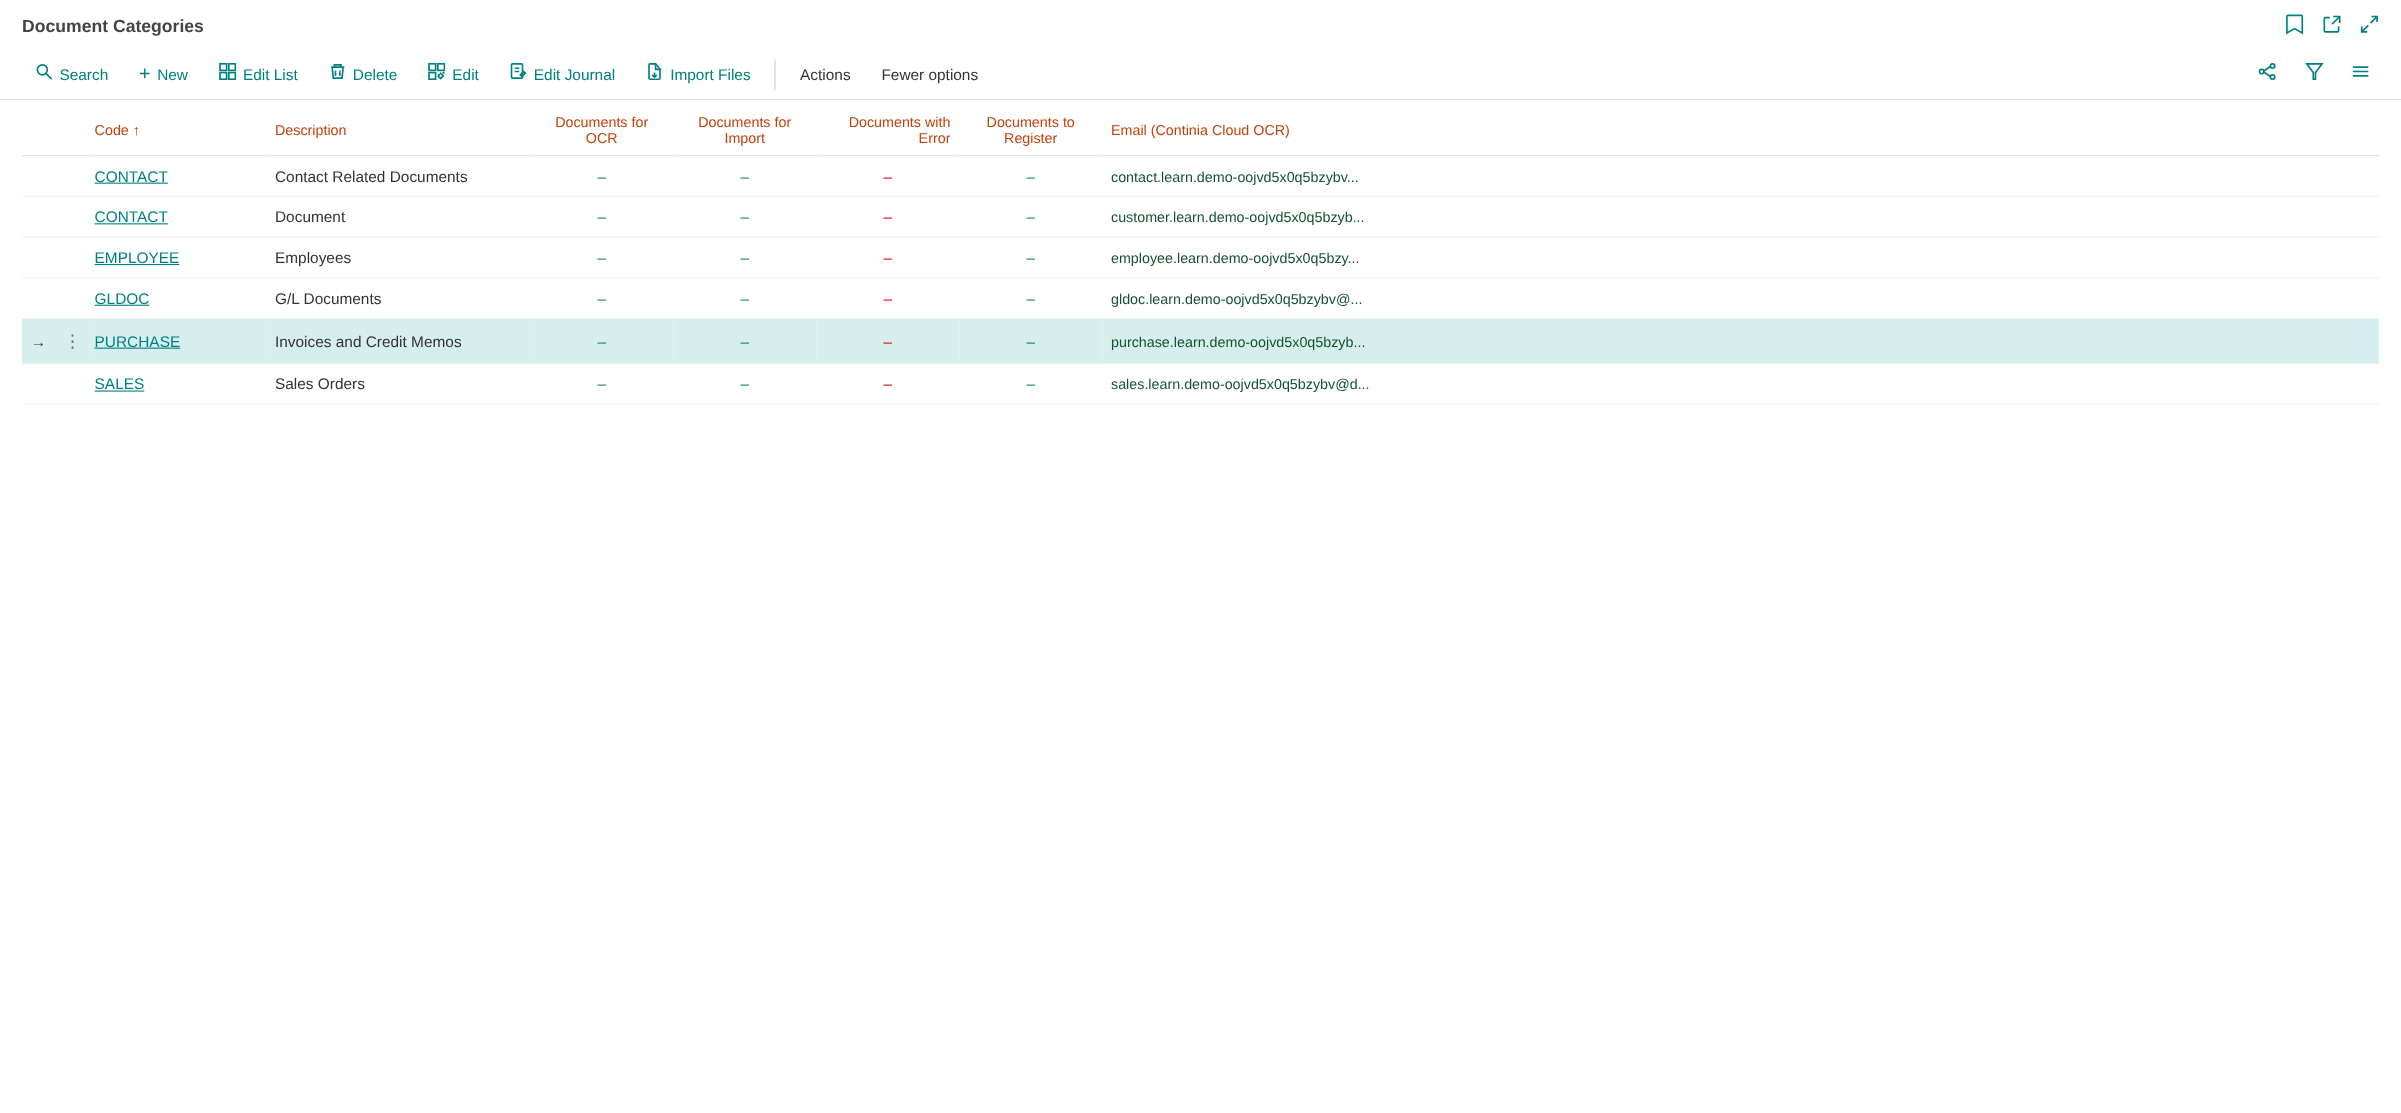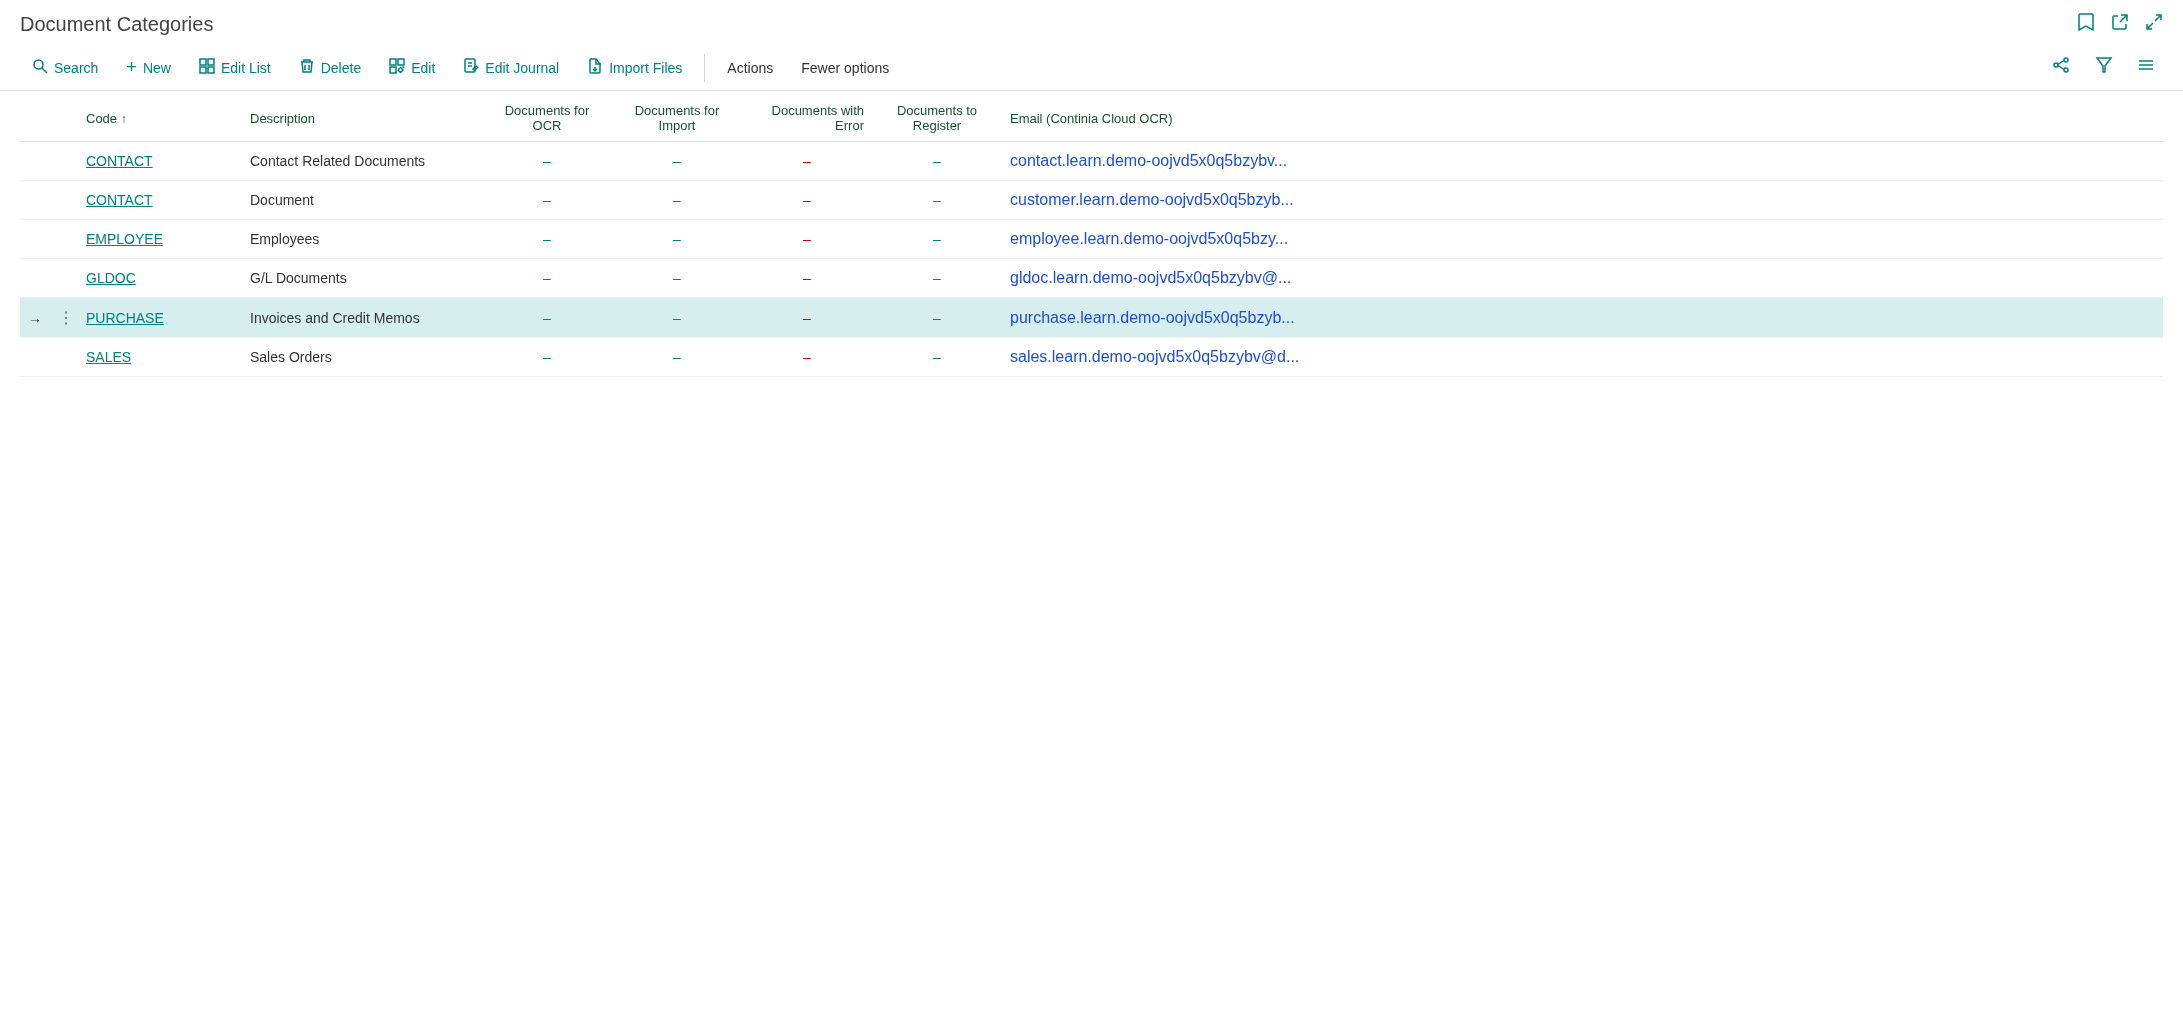--- a/index.html
+++ b/index.html
@@ -15,23 +15,23 @@
       padding: 0;
     }
     .title-bar {
       display: flex;
       align-items: center;
       justify-content: space-between;
       padding: 12px 20px 8px 20px;
       background: #fff;
     }
     .title-bar-left {
-      font-size: 20px;
+      font-size: 16px;
       color: #444;
-      font-weight: 400;
+      font-weight: 700;
     }
     .title-bar-right {
       display: flex;
       gap: 16px;
       align-items: center;
     }
     .title-icon {
       color: #008080;
       font-size: 18px;
       cursor: pointer;
@@ -91,21 +91,21 @@
       width: 100%;
       border-collapse: collapse;
       font-size: 14px;
     }
     thead tr {
       border-bottom: 1px solid #e0e0e0;
     }
     thead th {
       text-align: center;
       padding: 12px 8px 8px 8px;
-      color: #14532d;
+      color: #c2410c;
       font-weight: 400;
       font-size: 13px;
     }
     thead th.col-code {
       text-align: left;
       padding-left: 40px;
     }
     tbody tr {
       border-bottom: 1px solid #f0f0f0;
     }
@@ -123,22 +123,22 @@
       color: #008080;
       text-align: center;
       display: block;
     }
     .dash-red {
       color: #cc0000;
       text-align: center;
       display: block;
     }
     .email-cell {
-      color: #1d4ed8;
-      font-size: 16px;
+      color: #14532d;
+      font-size: 13px;
       max-width: 280px;
       overflow: hidden;
       text-overflow: ellipsis;
       white-space: nowrap;
     }
   </style>
 </head>
 <body>
 
 <div class="page-container">

